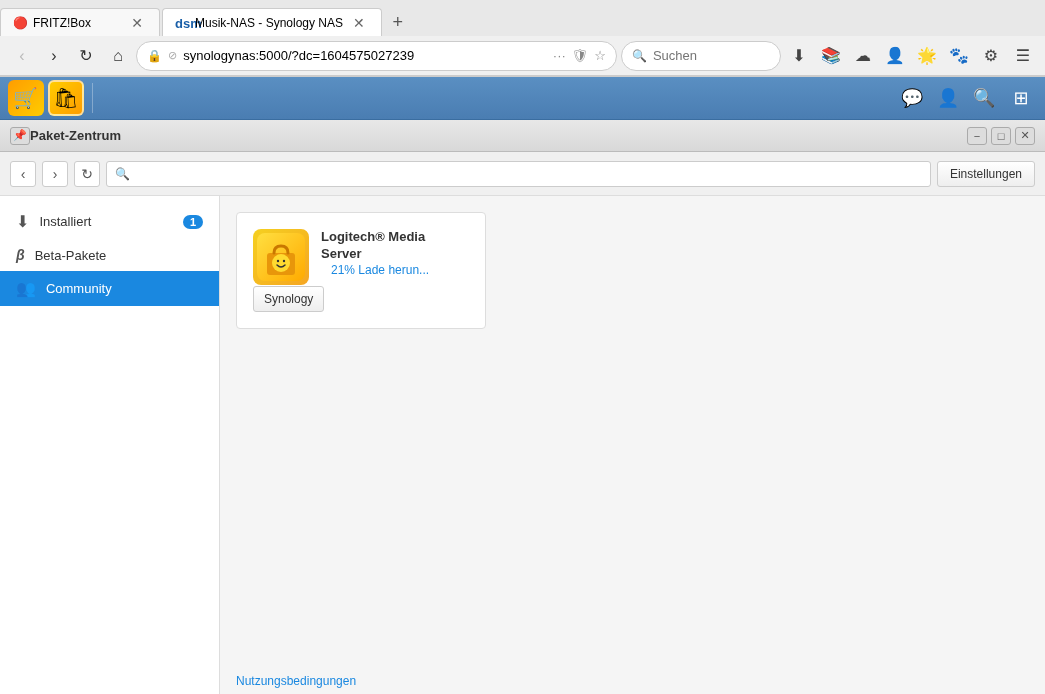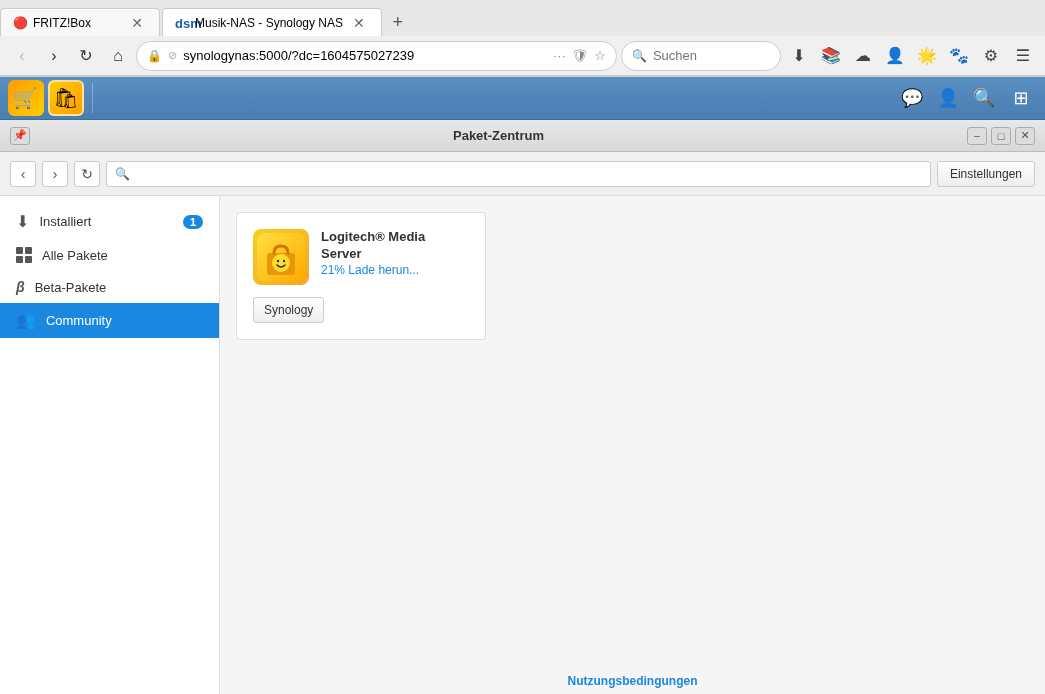--- a/index.html
+++ b/index.html
@@ -34,21 +34,21 @@
     
     .dsm-toolbar { background: linear-gradient(to bottom, #5a8fc2, #4a7db2); height: 44px; display: flex; align-items: center; padding: 0 8px; gap: 4px; border-bottom: 2px solid #3a6da0; }
     .dsm-app-icon { width: 36px; height: 36px; border-radius: 4px; display: flex; align-items: center; justify-content: center; cursor: pointer; }
     .dsm-divider { width: 1px; height: 30px; background: rgba(255,255,255,0.3); margin: 0 4px; }
     .dsm-toolbar-right { margin-left: auto; display: flex; align-items: center; gap: 4px; }
     .dsm-toolbar-icon { width: 32px; height: 32px; border-radius: 4px; display: flex; align-items: center; justify-content: center; cursor: pointer; color: #fff; font-size: 18px; }
 
     
     .pkz-window { position: absolute; top: 120px; left: 0; right: 0; bottom: 0; background: #f5f5f5; }
     .pkz-titlebar { background: linear-gradient(to bottom, #e8e8e8, #d8d8d8); height: 32px; display: flex; align-items: center; padding: 0 10px; border-bottom: 1px solid #bbb; }
-    .pkz-title { flex: 1; text-align: center; font-weight: bold; font-size: 13px; color: #333; }
+    .pkz-title { flex: 1; font-weight: bold; font-size: 13px; color: #333; }
     .pkz-window-btns { display: flex; gap: 4px; margin-left: auto; }
     .pkz-win-btn { width: 20px; height: 18px; border: 1px solid #aaa; background: #ddd; border-radius: 3px; cursor: pointer; display: flex; align-items: center; justify-content: center; font-size: 11px; color: #555; }
     .pkz-pin-btn { width: 20px; height: 18px; margin-right: auto; border: 1px solid #aaa; background: #ddd; border-radius: 3px; cursor: pointer; display: flex; align-items: center; justify-content: center; font-size: 11px; color: #555; }
 
     .pkz-toolbar { background: #f0f0f0; height: 44px; display: flex; align-items: center; padding: 0 10px; gap: 6px; border-bottom: 1px solid #ddd; }
     .pkz-nav-btn { width: 26px; height: 26px; border: 1px solid #ccc; background: #fff; border-radius: 3px; cursor: pointer; display: flex; align-items: center; justify-content: center; font-size: 14px; color: #555; }
     .pkz-search-box { flex: 1; height: 26px; display: flex; align-items: center; background: #fff; border: 1px solid #ccc; border-radius: 3px; padding: 0 8px; gap: 6px; }
     .pkz-search-icon { color: #aaa; font-size: 12px; }
     .pkz-search-input { border: none; outline: none; flex: 1; font-size: 12px; color: #aaa; background: transparent; }
     .pkz-btn { height: 26px; padding: 0 12px; border: 1px solid #ccc; background: linear-gradient(to bottom, #fff, #eee); border-radius: 3px; cursor: pointer; font-size: 12px; color: #333; }
@@ -61,29 +61,29 @@
     .sidebar-item { display: flex; align-items: center; padding: 8px 16px; cursor: pointer; gap: 10px; font-size: 13px; color: #333; }
     .sidebar-item.active { background: #1a88e0; color: #fff; }
     .sidebar-item.active .sidebar-icon { color: #fff; }
     .sidebar-icon { font-size: 16px; color: #555; }
     .sidebar-badge { background: #1a88e0; color: #fff; border-radius: 10px; padding: 1px 7px; font-size: 11px; font-weight: bold; margin-left: auto; }
 
     
     .pkz-content { flex: 1; padding: 16px; background: #f5f5f5; position: relative; }
 
     
-    .package-card { width: 250px; background: #fff; border: 1px solid #ddd; border-radius: 4px; padding: 16px; display: flex; flex-direction: column; gap: 12px; align-items: flex-end; }
+    .package-card { width: 250px; background: #fff; border: 1px solid #ddd; border-radius: 4px; padding: 16px; display: flex; flex-direction: column; gap: 1px; align-items: flex-end; }
     .package-header { display: flex; align-items: flex-start; gap: 12px; }
     .package-info { flex: 1; }
     .package-name { font-size: 13px; font-weight: bold; color: #333; line-height: 1.3; }
-    .package-progress { color: #1a88e0; font-size: 12px; }
+    .package-progress { color: #1a88e0; font-size: 12px; margin-left: 10px; }
     .package-btn { height: 26px; padding: 0 10px; border: 1px solid #ccc; background: linear-gradient(to bottom, #fff, #eee); border-radius: 3px; cursor: pointer; font-size: 12px; color: #333; align-self: flex-start; }
 
     
-    .pkz-footer { position: absolute; bottom: 0; left: 0; right: 0; text-align: center; padding: 6px 16px; font-size: 12px; color: #1a88e0; font-weight: bold; }
+    .pkz-footer { position: absolute; bottom: 0; left: 0; right: 0; text-align: left; padding: 6px 16px; font-size: 12px; color: #1a88e0; }
     .pkz-footer a { color: #1a88e0; text-decoration: none; cursor: pointer; }
 
     
     .bag-icon { width: 56px; height: 56px; background: linear-gradient(135deg, #f5d020, #f5a623); border-radius: 8px; display: flex; align-items: center; justify-content: center; font-size: 30px; }
   </style>
 </head>
 <body>
 
 <div class="browser-chrome">
   <div class="tab-bar">
@@ -178,29 +178,20 @@
   <div class="pkz-main">
 
     <div class="pkz-sidebar">
 
       <div class="sidebar-item">
         <span class="sidebar-icon">⬇</span>
         <span>Installiert</span>
         <span class="sidebar-badge">1</span>
       </div>
 
-      <div class="sidebar-item">
-        <span class="sidebar-icon" style="display:grid; grid-template-columns:1fr 1fr; gap:2px; width:16px; height:16px;">
-          <span style="background:#555; border-radius:1px;"></span>
-          <span style="background:#555; border-radius:1px;"></span>
-          <span style="background:#555; border-radius:1px;"></span>
-          <span style="background:#555; border-radius:1px;"></span>
-        </span>
-        <span>Alle Pakete</span>
-      </div>
 
       <div class="sidebar-item">
         <span class="sidebar-icon" style="font-weight:bold; font-style:italic; font-size:14px;">β</span>
         <span>Beta-Pakete</span>
       </div>
 
       <div class="sidebar-item active">
         <span class="sidebar-icon">👥</span>
         <span>Community</span>
       </div>

